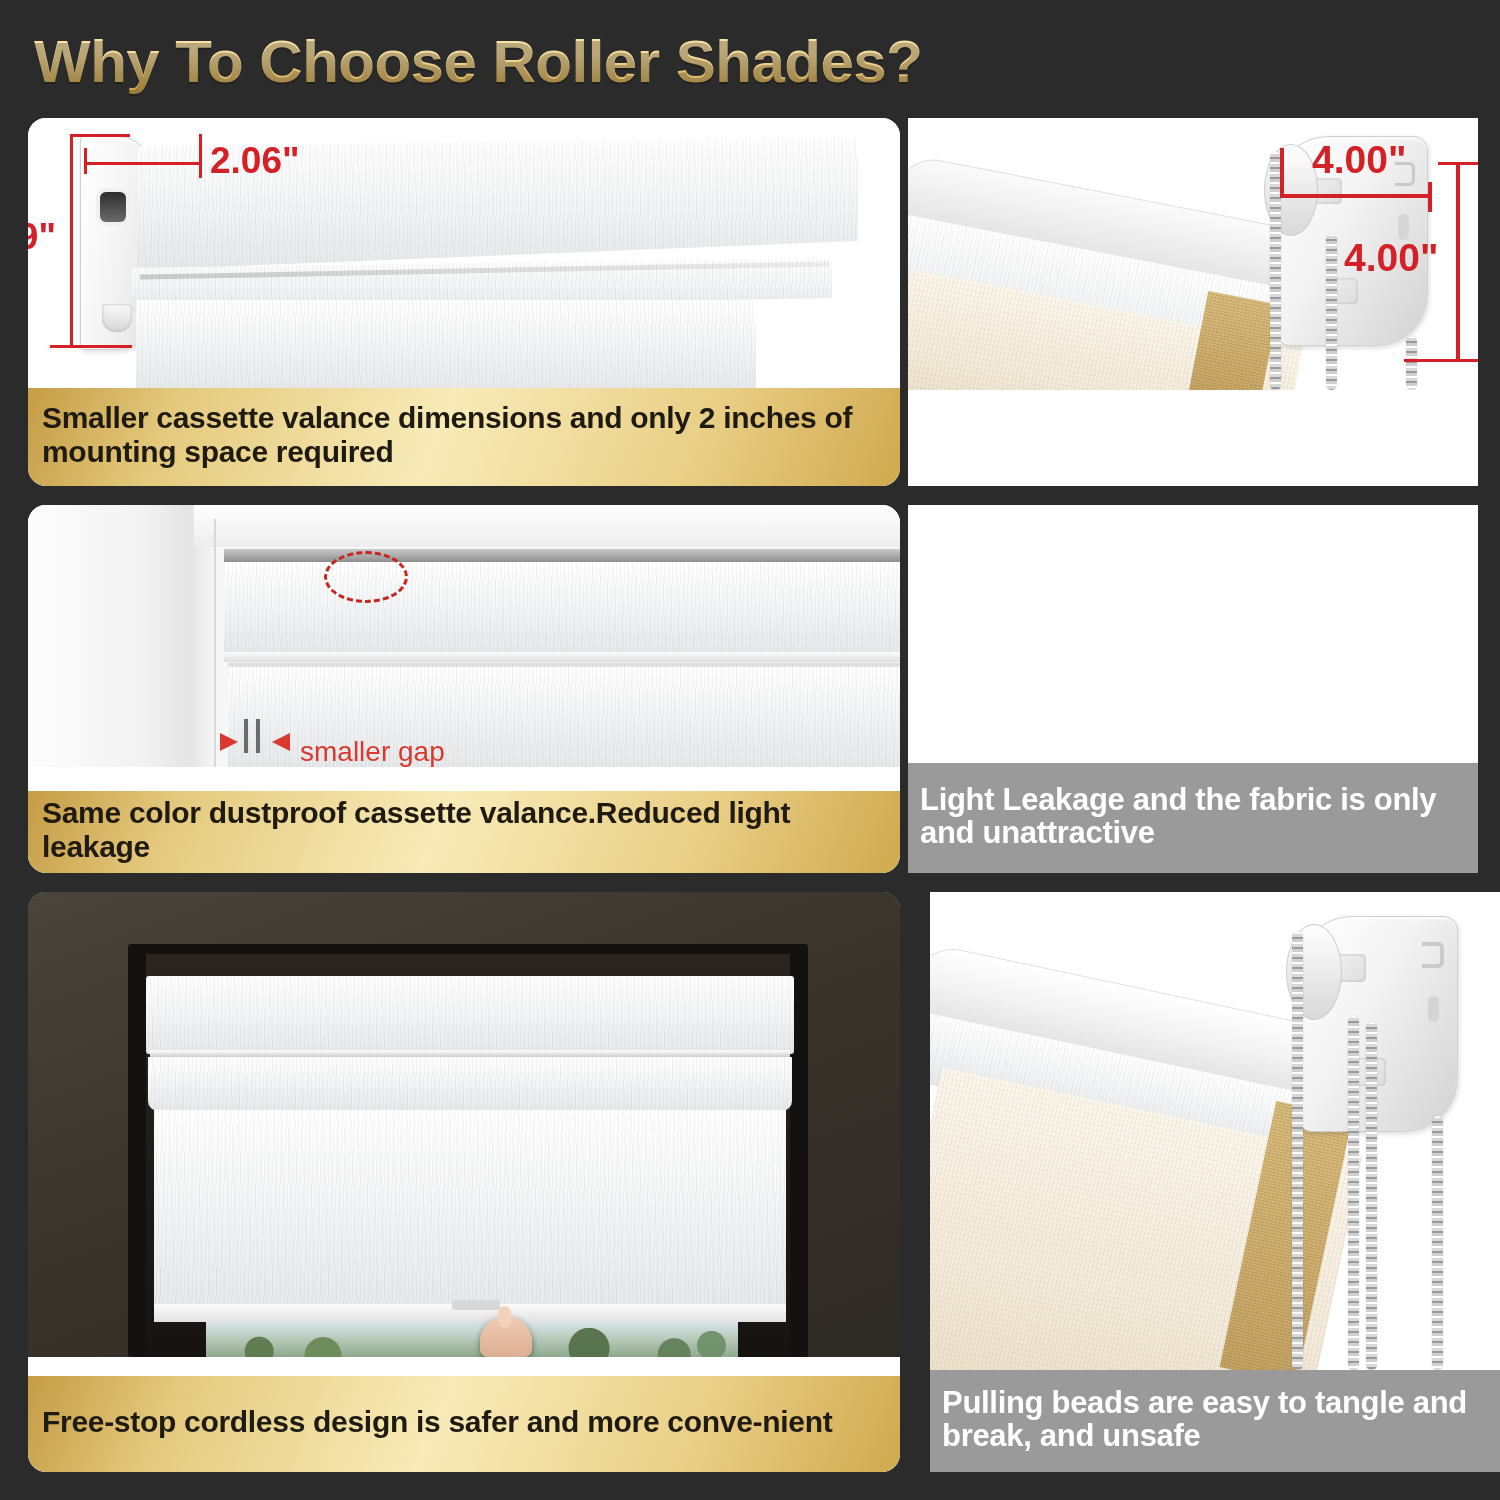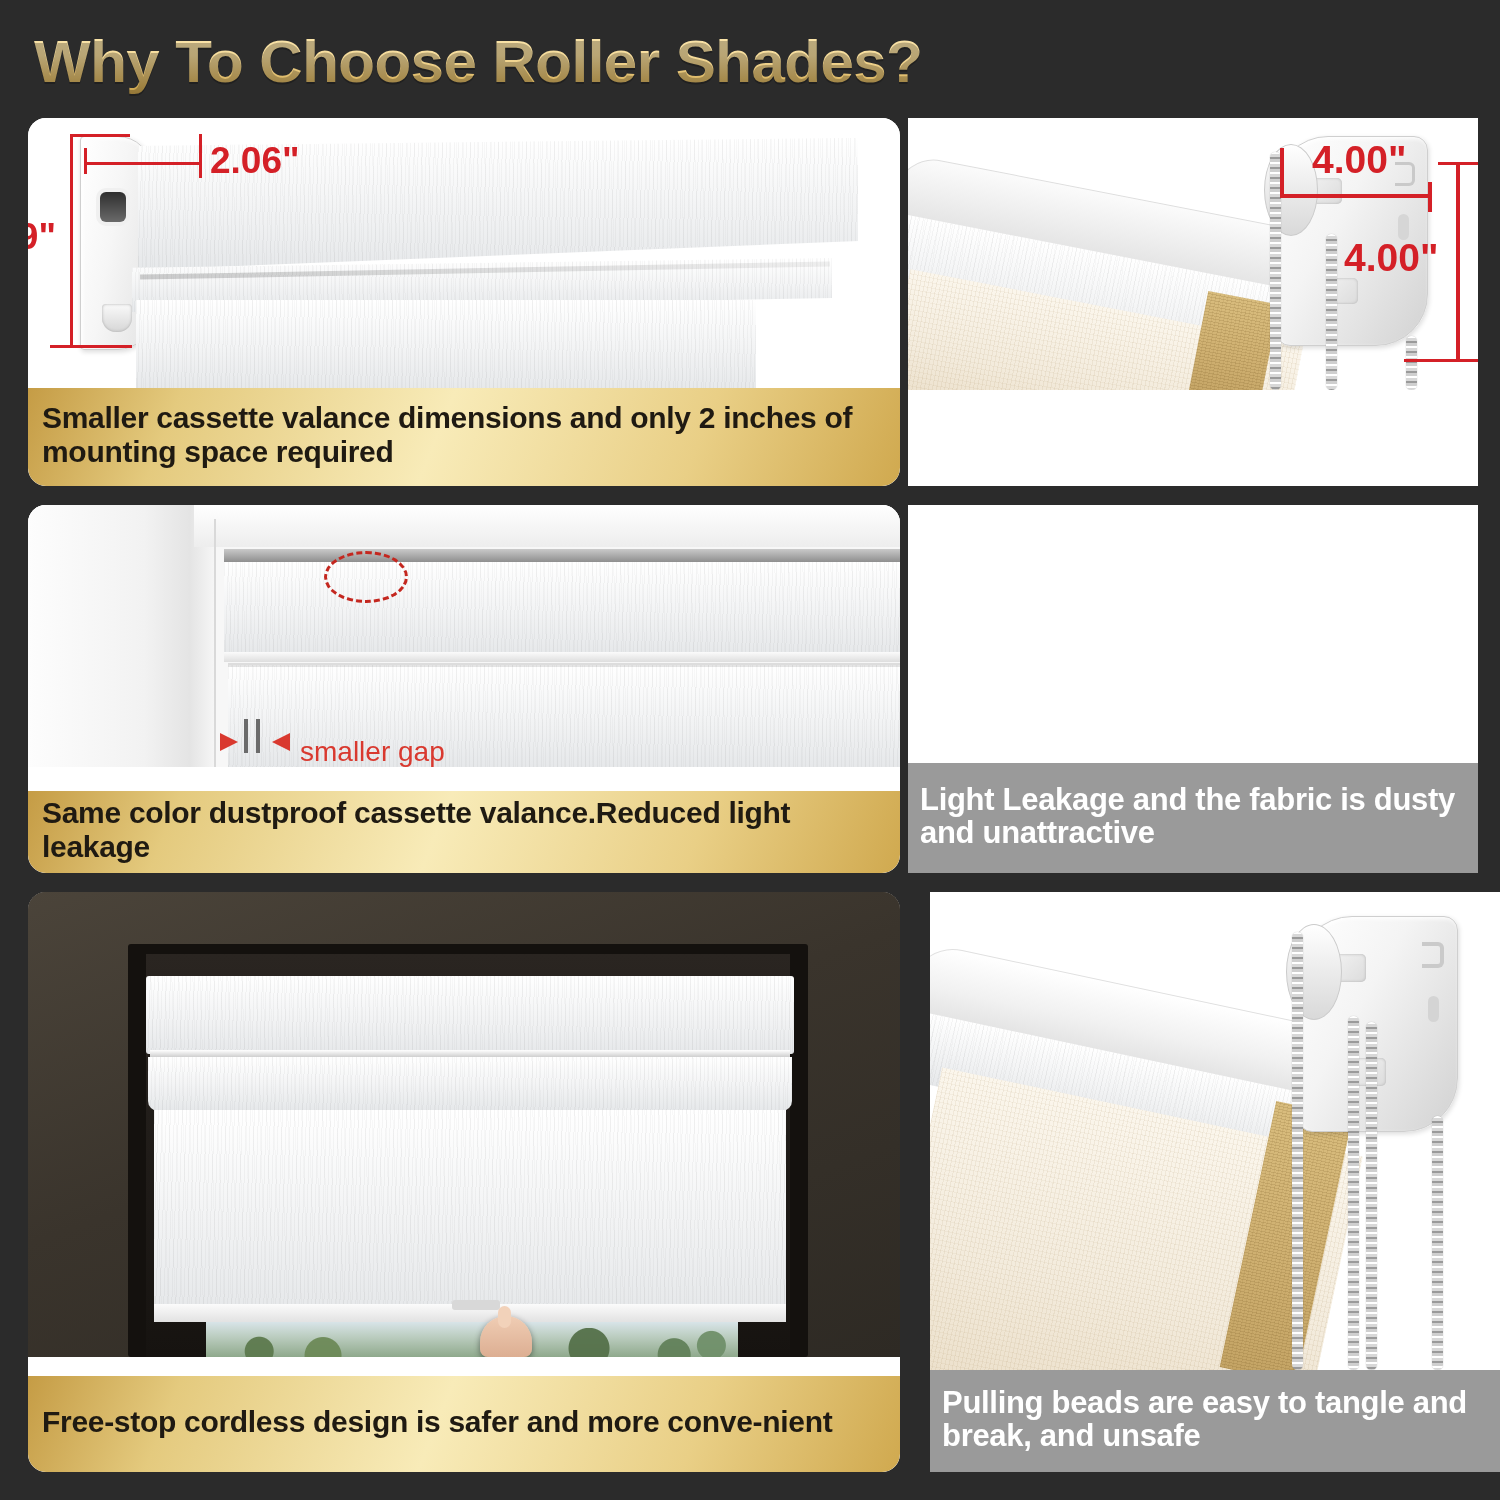--- a/index.html
+++ b/index.html
@@ -277,21 +277,21 @@
 
   <div class="caption gold" style="height:82px;">
     <span class="caption-text">Same color dustproof cassette valance.Reduced light leakage</span>
   </div>
 </div>
 
 <div class="panel right" style="left:908px; top:505px; width:570px; height:368px;">
 
 
   <div class="caption gray" style="height:110px; padding-left:12px;">
-    <span class="caption-text">Light Leakage and the fabric is dusty and unattractive</span>
+    <span class="caption-text">Light Leakage and the fabric is only and unattractive</span>
   </div>
 </div>
 
 <div class="panel left" style="left:28px; top:892px; width:872px; height:580px;">
 
   <div class="photo" style="height:465px; background:#3a342c;">
 
     <div style="position:absolute; inset:0; background:linear-gradient(160deg,#4b443a 0%,#3a342c 45%,#2e2a24 100%);"></div>
 
     <div style="position:absolute; left:100px; top:52px; width:680px; height:413px;

